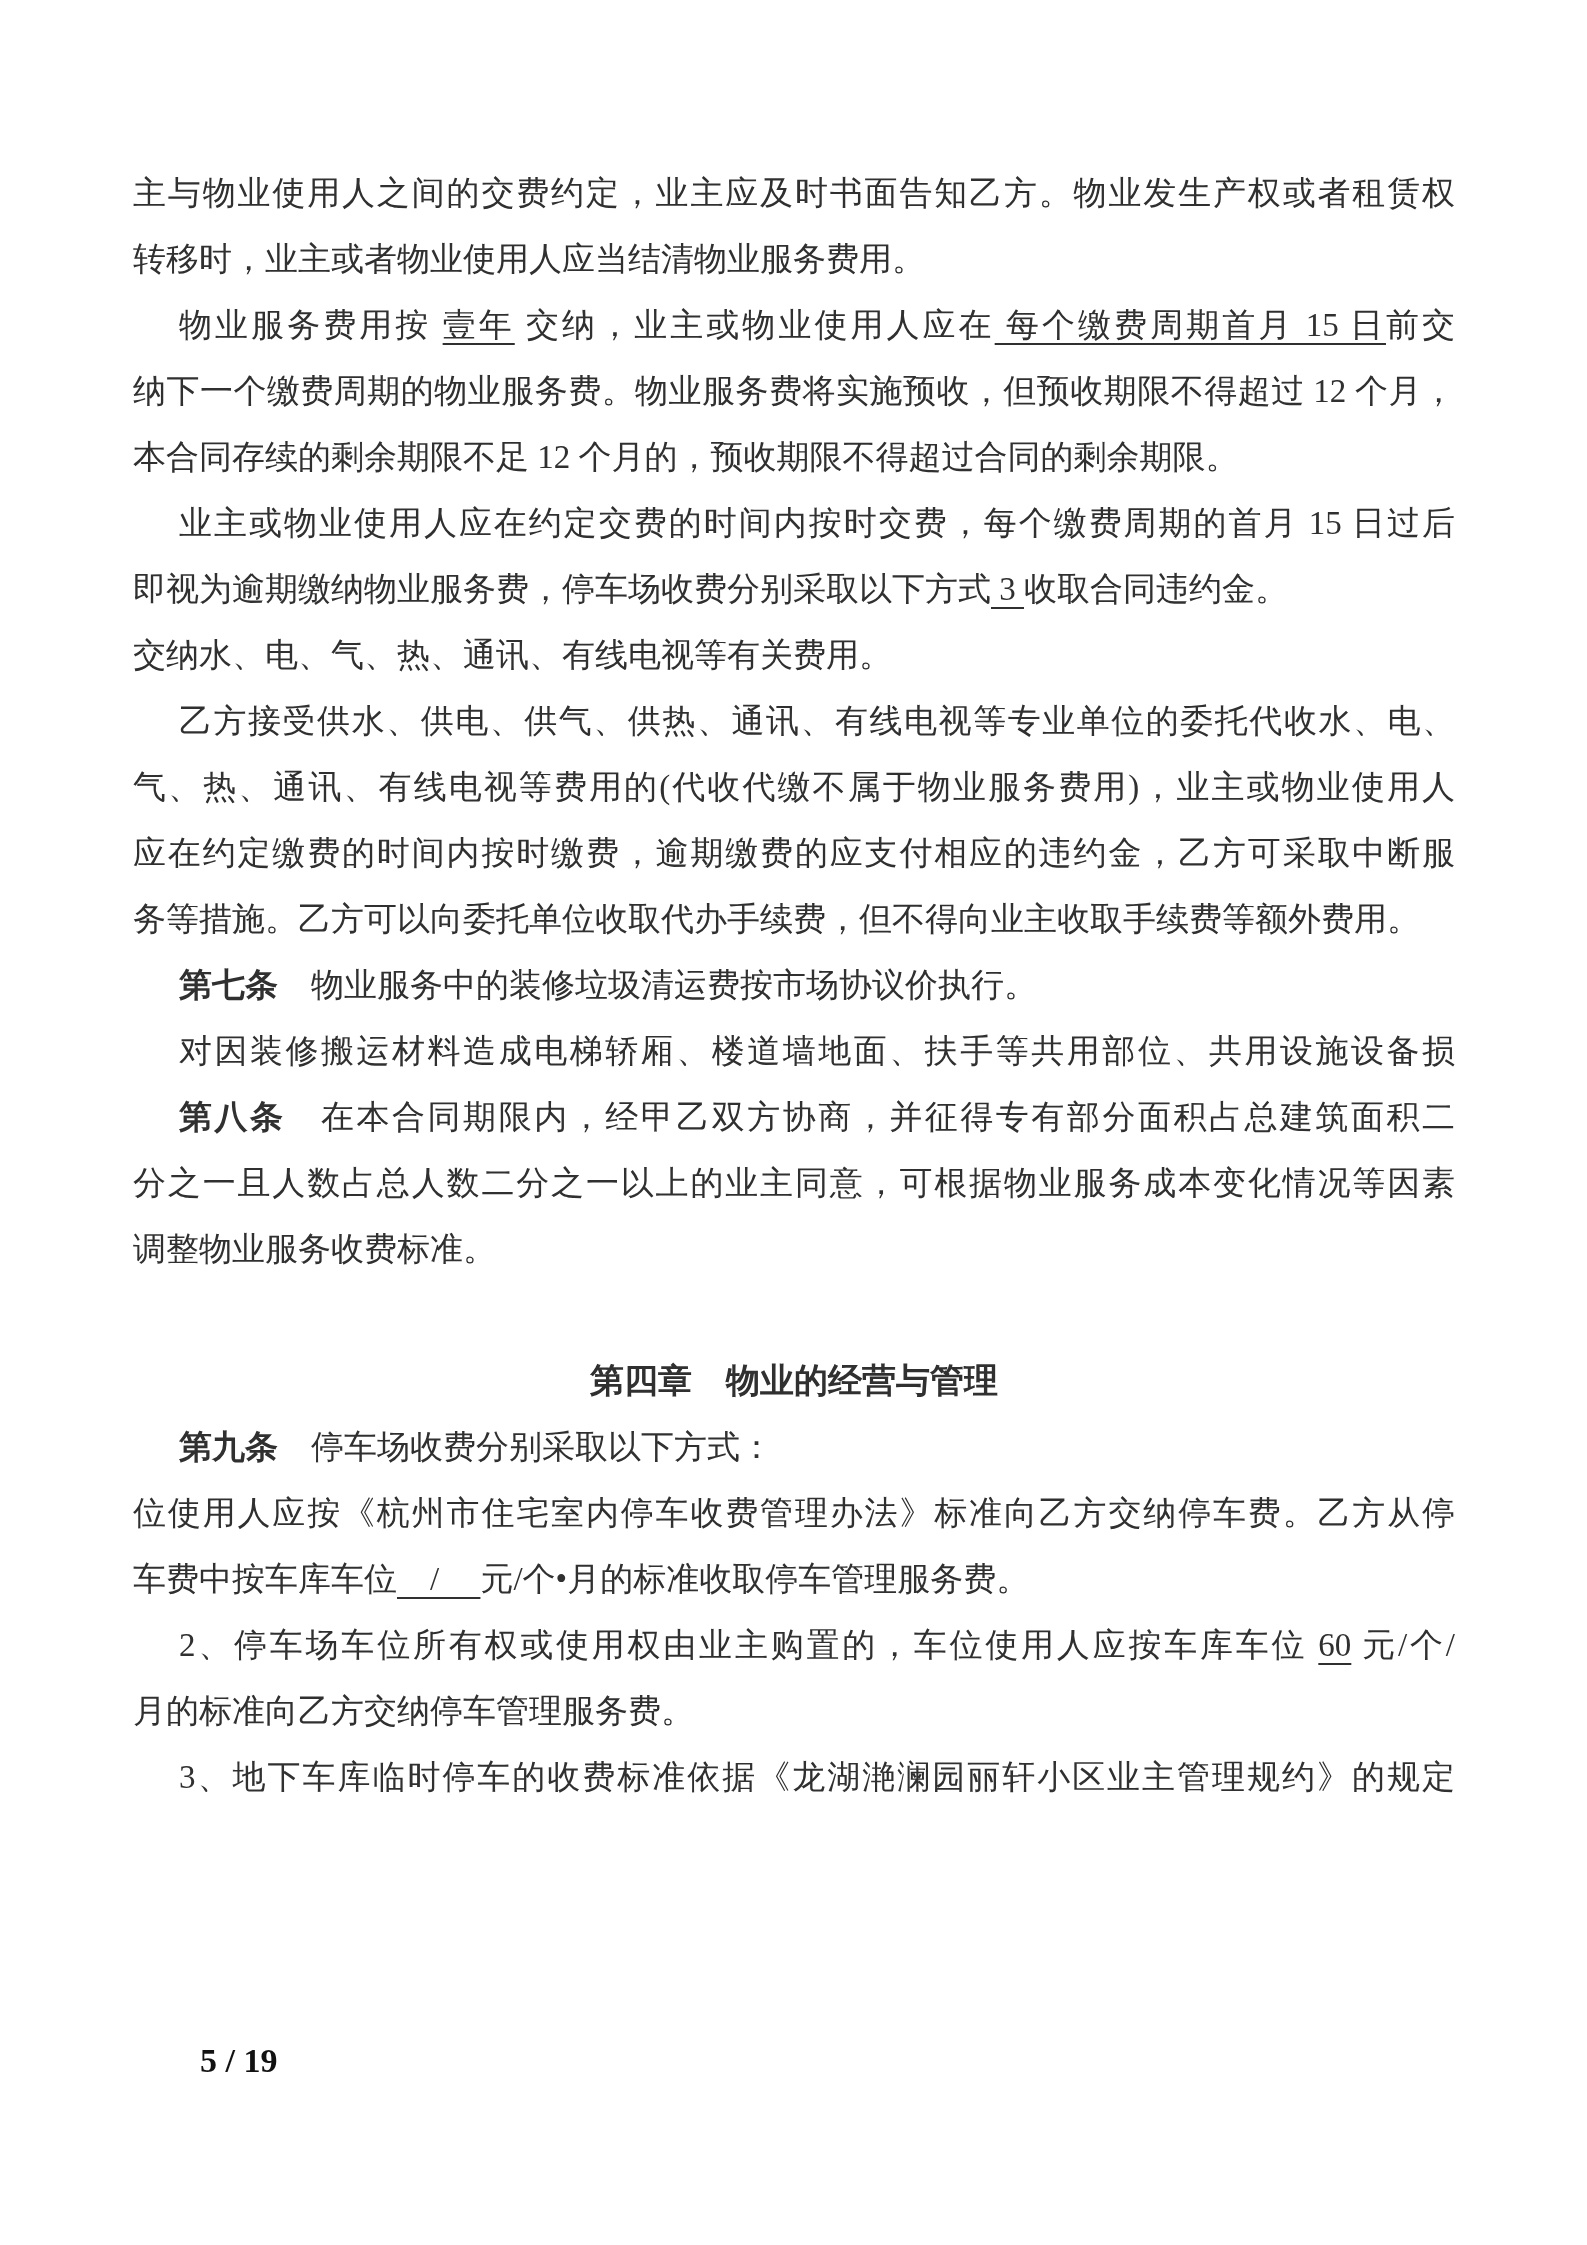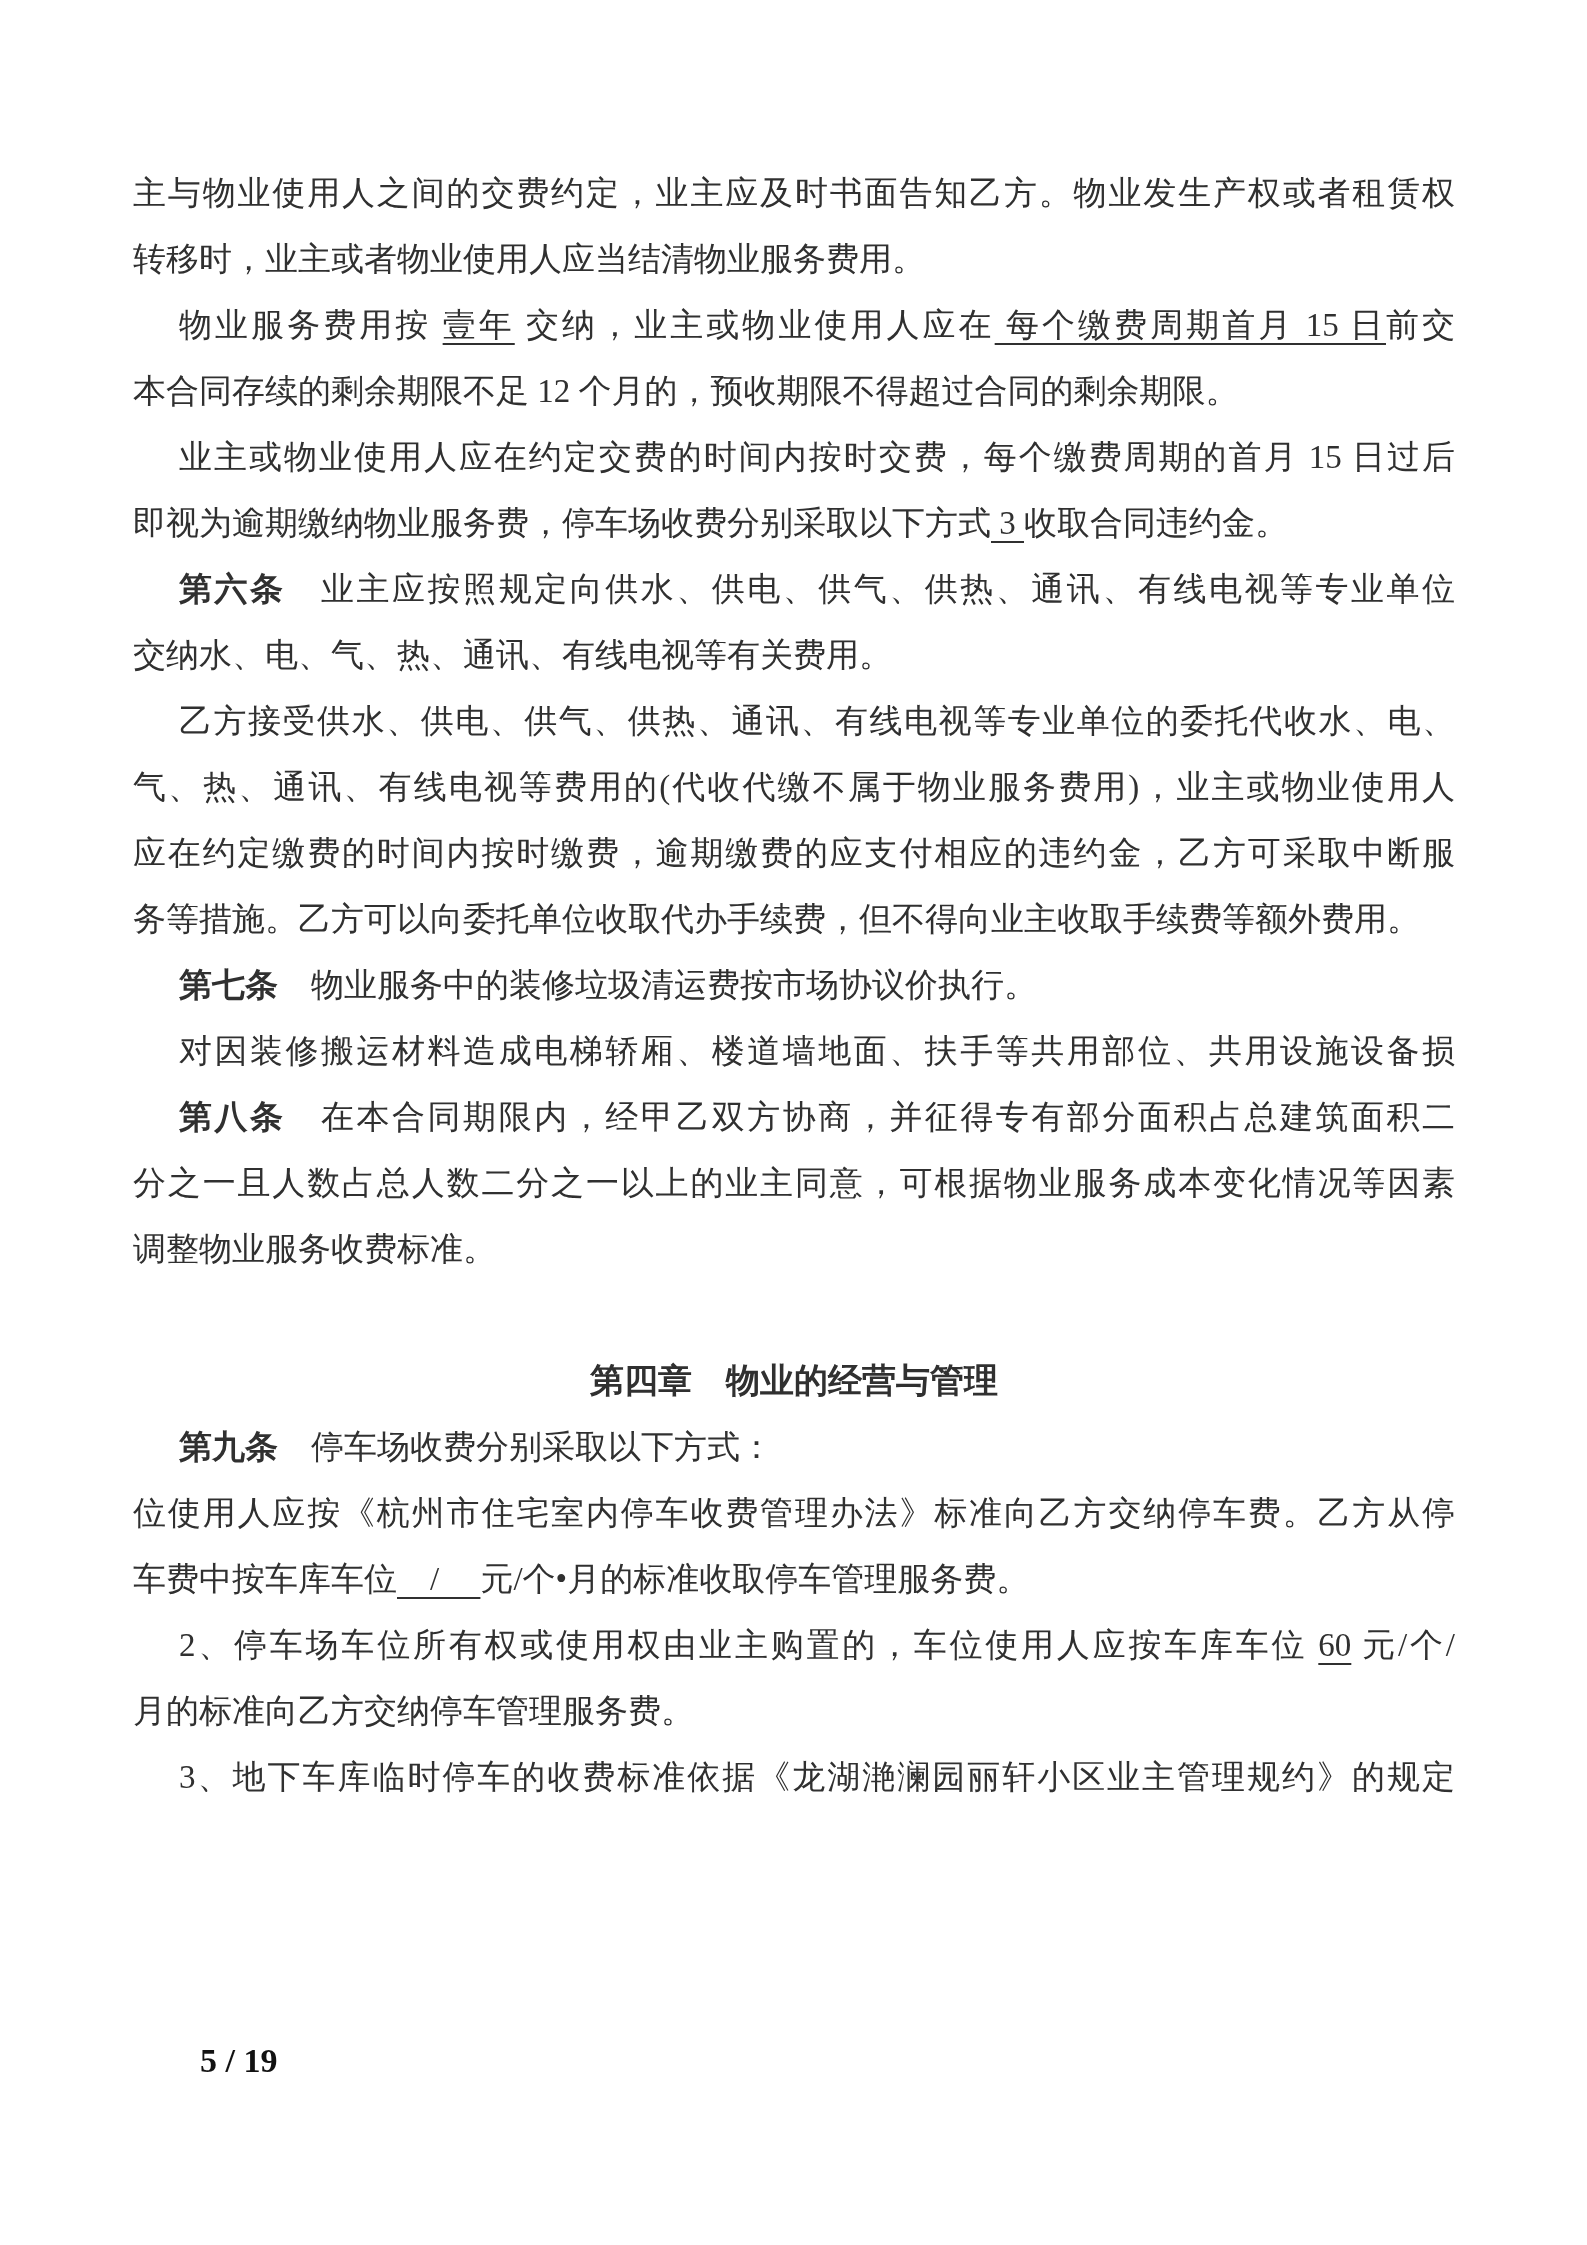--- a/index.html
+++ b/index.html
@@ -64,28 +64,28 @@
 <body>
 
 <div class="page">
   <div class="doc-body">
       <p class="para">
         <span class="line stretch"><span>主与物业使用人之间的交费约定，业主应及时书面告知乙方。物业发生产权或者租赁权</span></span>
         <span class="line"><span>转移时，业主或者物业使用人应当结清物业服务费用。</span></span>
       </p>
       <p class="para">
         <span class="line stretch indent"><span>物业服务费用按 </span><span class="underline">壹年</span><span> 交纳，业主或物业使用人应在</span><span class="underline"> 每个缴费周期首月 15 日</span><span>前交</span></span>
+        <span class="line stretch"><span>纳下一个缴费周期的物业服务费。物业服务费将实施预收，但预收期限不得超过 12 个月，</span></span>
         <span class="line"><span>本合同存续的剩余期限不足 12 个月的，预收期限不得超过合同的剩余期限。</span></span>
       </p>
       <p class="para">
         <span class="line stretch indent"><span>业主或物业使用人应在约定交费的时间内按时交费，每个缴费周期的首月 15 日过后</span></span>
         <span class="line"><span>即视为逾期缴纳物业服务费，停车场收费分别采取以下方式</span><span class="underline"> 3 </span><span>收取合同违约金。</span></span>
       </p>
       <p class="para">
-        <span class="line stretch indent"><span class="bold">第六条</span><span>　业主应按照规定向供水、供电、供气、供热、通讯、有线电视等专业单位</span></span>
         <span class="line"><span>交纳水、电、气、热、通讯、有线电视等有关费用。</span></span>
       </p>
       <p class="para">
         <span class="line stretch indent"><span>乙方接受供水、供电、供气、供热、通讯、有线电视等专业单位的委托代收水、电、</span></span>
         <span class="line stretch"><span>气、热、通讯、有线电视等费用的(代收代缴不属于物业服务费用)，业主或物业使用人</span></span>
         <span class="line stretch"><span>应在约定缴费的时间内按时缴费，逾期缴费的应支付相应的违约金，乙方可采取中断服</span></span>
         <span class="line"><span>务等措施。乙方可以向委托单位收取代办手续费，但不得向业主收取手续费等额外费用。</span></span>
       </p>
       <p class="para">
         <span class="line indent"><span class="bold">第七条</span><span>　物业服务中的装修垃圾清运费按市场协议价执行。</span></span>

